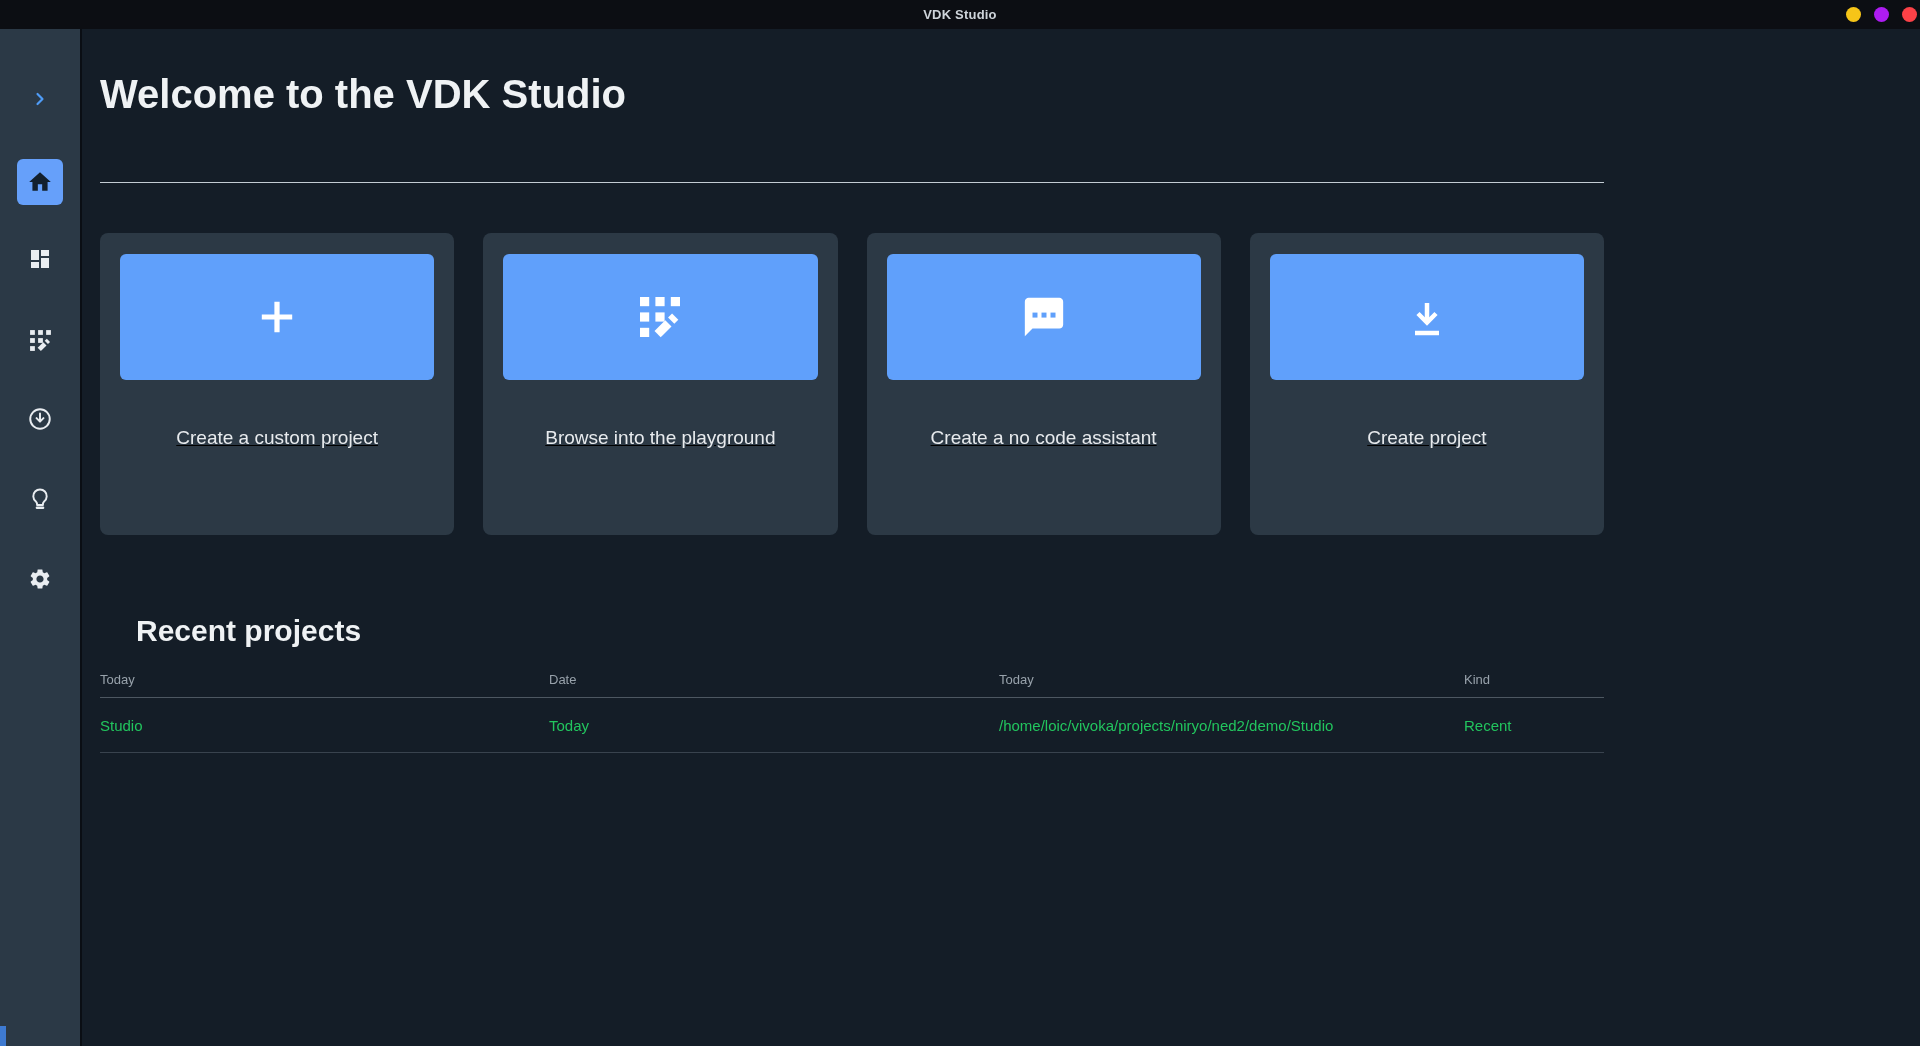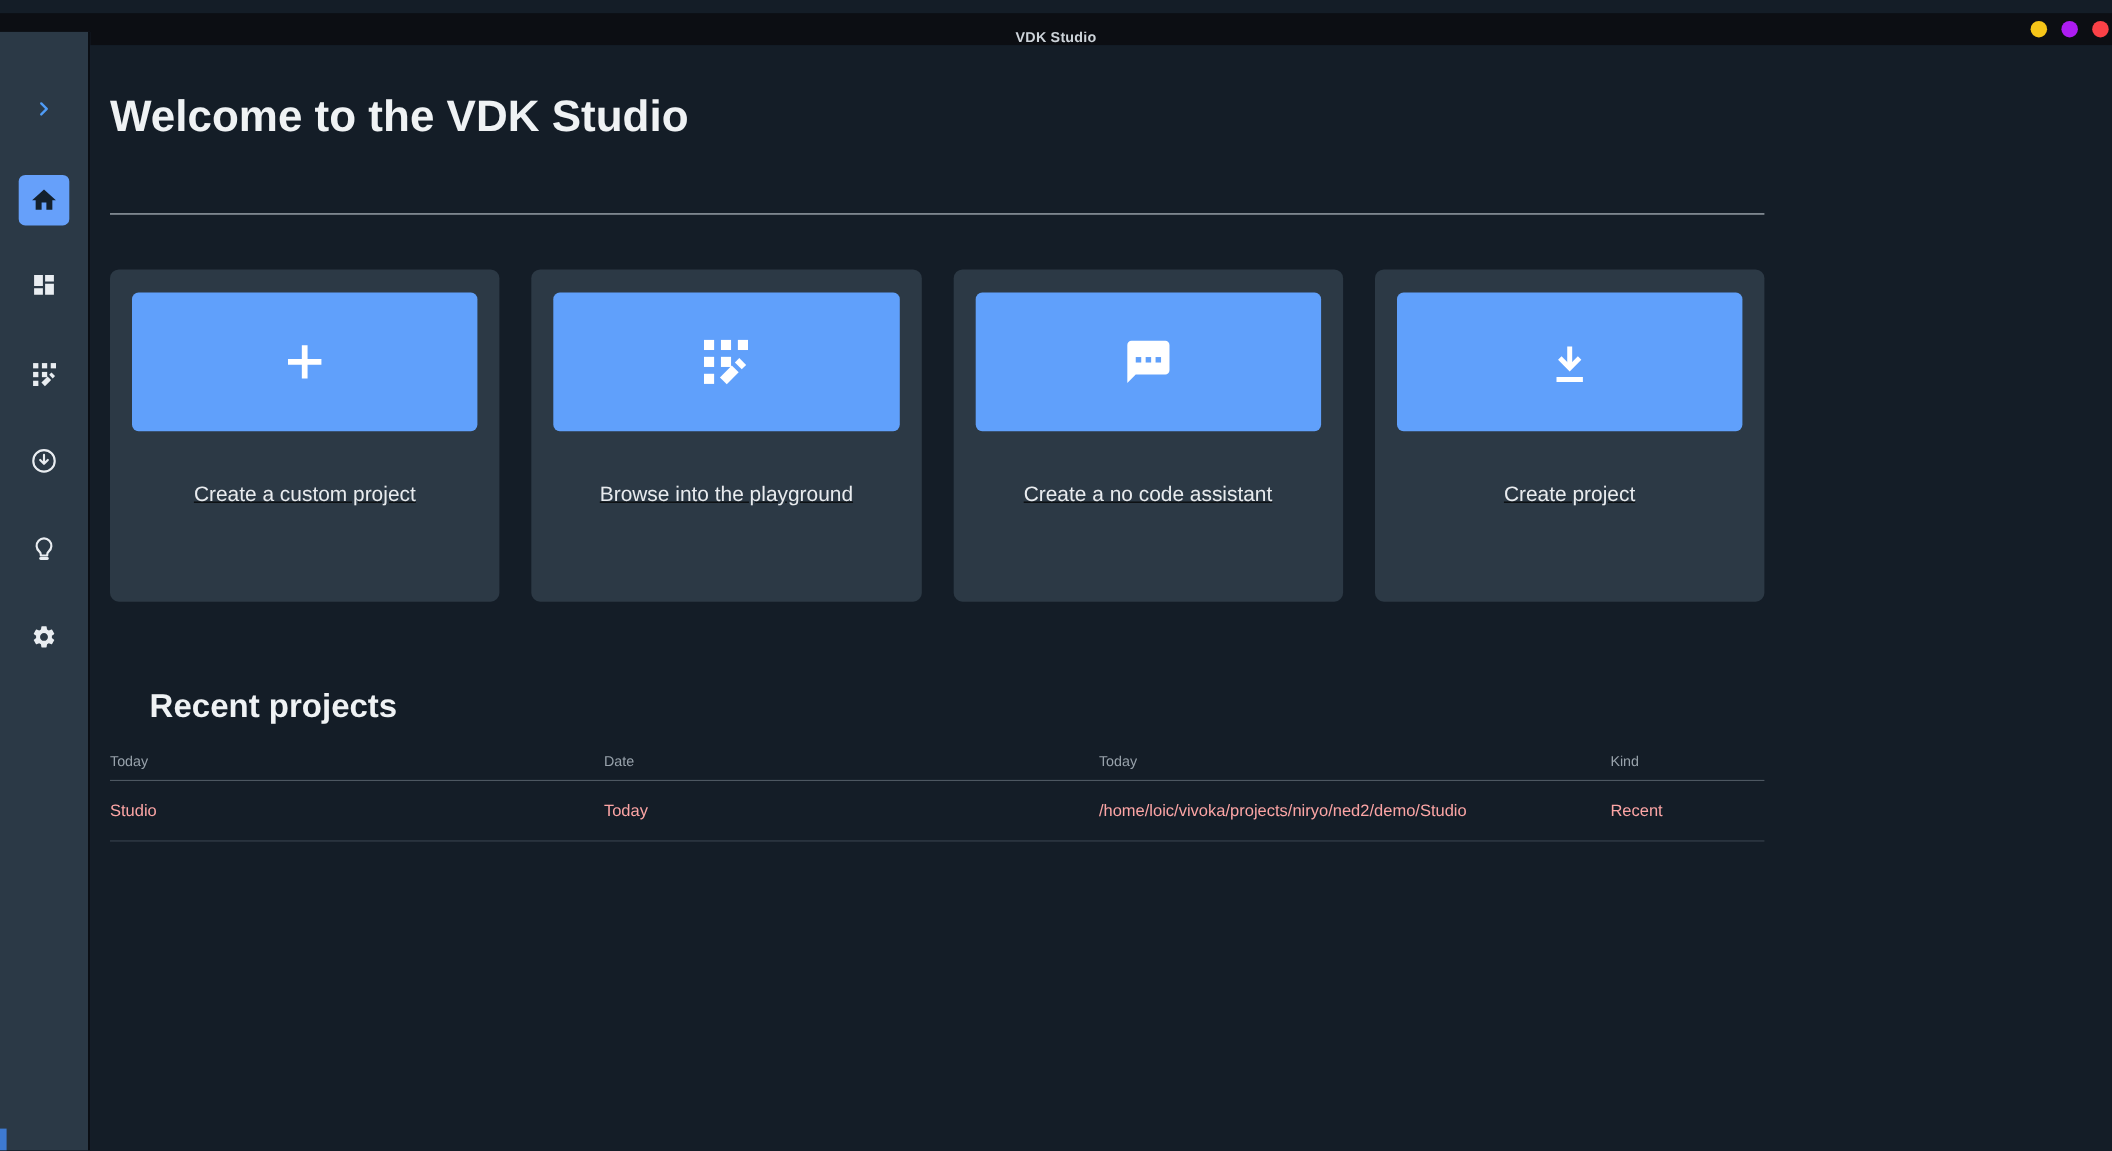--- a/index.html
+++ b/index.html
@@ -5,23 +5,23 @@
   * { margin: 0; padding: 0; box-sizing: border-box; }
   html, body { width: 1920px; height: 1046px; overflow: hidden; }
   body {
     font-family: "Liberation Sans", "DejaVu Sans", sans-serif;
     background: #141d27;
     position: relative;
   }
 
   
   .titlebar {
-    position: absolute; top: 12px; left: 0; width: 1920px; height: 29px;
+    position: absolute; top: 0; left: 0; width: 1920px; height: 29px;
     background: #0c0e13;
-    display: flex; align-items: flex-end; justify-content: center;
+    display: flex; align-items: center; justify-content: center;
   }
   .titlebar-title {
     color: #ced4da; font-size: 13px; font-weight: bold; letter-spacing: .2px;
   }
   .window-buttons {
     position: absolute; right: 3px; top: 0; height: 29px;
     display: flex; align-items: center; gap: 13px;
   }
   .window-btn { width: 15px; height: 15px; border-radius: 50%; }
 
@@ -37,21 +37,21 @@
   }
   .side-item.active { background: #66a0fa; }
   .resize-grip {
     position: absolute; left: 0; bottom: 0; width: 6px; height: 20px;
     background: #3e7ad1;
   }
 
   
   .main {
     position: absolute; top: 29px; left: 82px; width: 1542px; height: 1017px;
-    padding: 16px 20px 0 18px;
+    padding: 4px 20px 0 18px;
   }
   .welcome-title {
     margin-top: 37px;
     font-size: 40px; line-height: 48px; font-weight: bold; color: #eff2f4;
   }
   .rule {
     margin-top: 64px; height: 0;
     border-top: 1px solid #c3ccd3;
   }
 
@@ -78,21 +78,21 @@
   .trow {
     display: grid; grid-template-columns: 449px 450px 465px auto;
     align-items: center;
   }
   .trow.head {
     height: 37px; border-bottom: 1px solid #4d5761;
     color: #98a2ab; font-size: 13px;
   }
   .trow.body {
     height: 55px; border-bottom: 1px solid #39434e;
-    color: #fca5a5; font-size: 15px; cursor: pointer;
+    color: #22c55e; font-size: 15px; cursor: pointer;
   }
 
   svg { display: block; }
 </style>
 </head>
 <body>
 
 <div class="titlebar">
   <div class="titlebar-title">VDK Studio</div>
   <div class="window-buttons">

